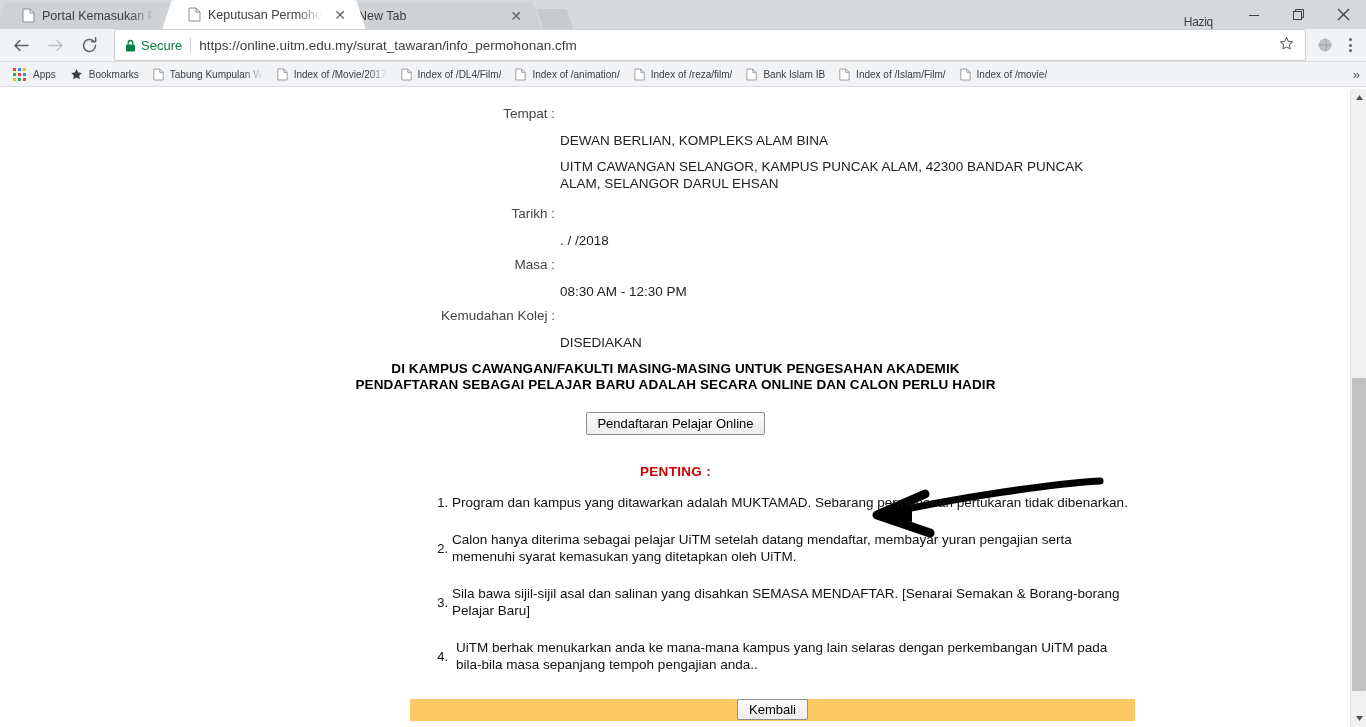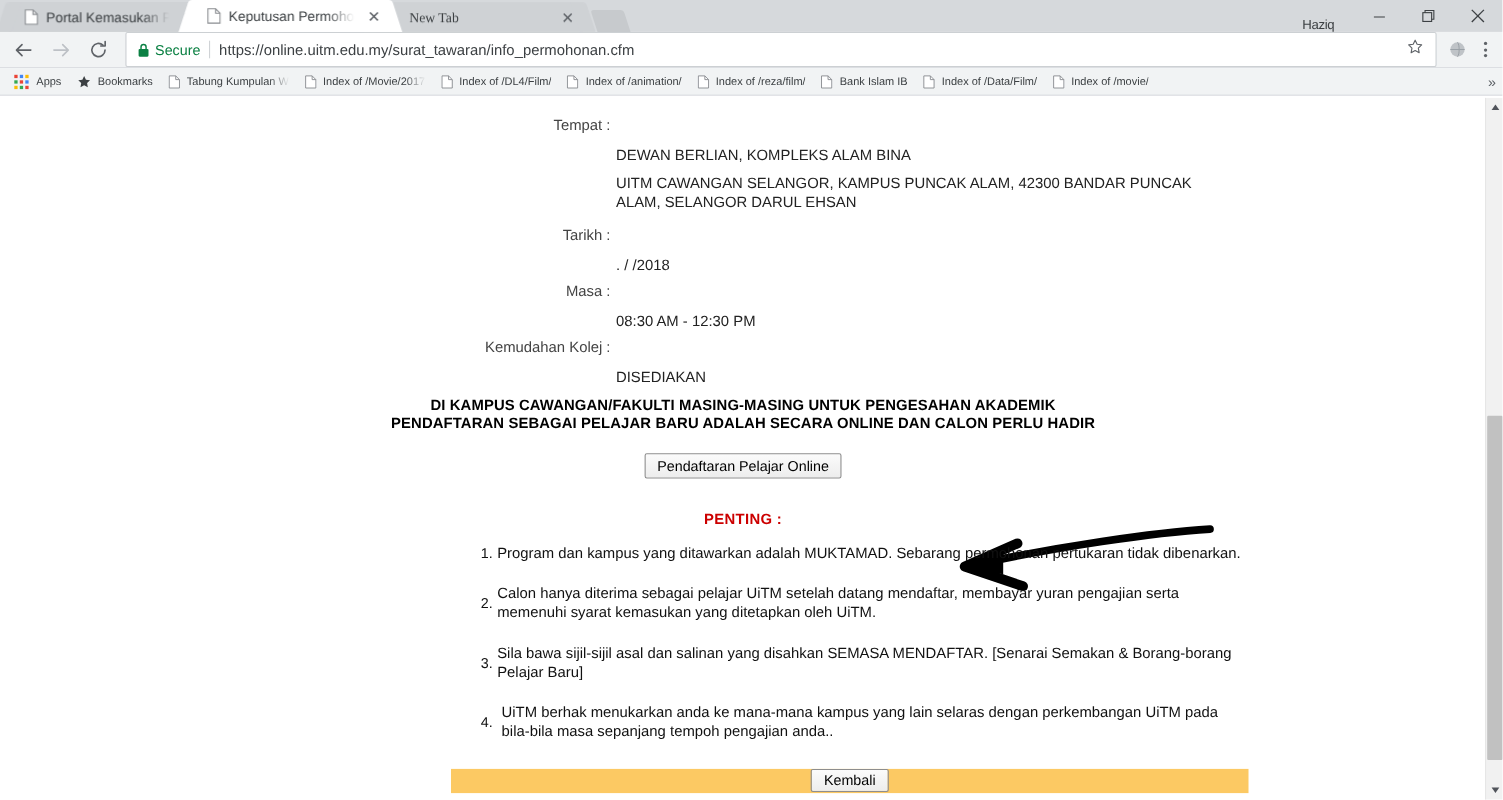--- a/index.html
+++ b/index.html
@@ -345,21 +345,21 @@
         <svg width="13" height="15" viewBox="0 0 13 15">
             <path d="M1 1h7l4 4v9H1z" fill="#fff" stroke="#8a8d91" stroke-width="1"></path>
             <path d="M8 1v4h4" fill="none" stroke="#8a8d91" stroke-width="1"></path>
           </svg>
       </span>
       <span class="tab-title fade">Keputusan Permohonan</span>
       <span class="tab-close">✕</span>
     </div>
 
     <div class="tab inactive" style="width:188px;">
-      <span class="tab-title" style="margin-left:16px;font-family:Liberation Serif, serif;">New Tab</span>
+      <span class="tab-title" style="margin-left:2px;">New Tab</span>
       <span class="tab-close" style="margin-left:auto;">✕</span>
     </div>
 
     <div class="newtab-btn"></div>
 
     <div class="winctl">
       <span class="profile-name">Haziq</span>
       <span class="winbtn">
         <svg width="12" height="12" viewBox="0 0 12 12">
             <line x1="1" y1="6.5" x2="11" y2="6.5" stroke="#3c4043" stroke-width="1"></line>
@@ -514,21 +514,21 @@
       <span class="bm-label">Bank Islam IB</span>
     </div>
 
     <div class="bm">
       <span class="bm-ico">
         <svg width="11" height="13" viewBox="0 0 13 15">
             <path d="M1 1h7l4 4v9H1z" fill="#fff" stroke="#8a8d91" stroke-width="1"></path>
             <path d="M8 1v4h4" fill="none" stroke="#8a8d91" stroke-width="1"></path>
           </svg>
       </span>
-      <span class="bm-label">Index of /Data/Film/</span>
+      <span class="bm-label">Index of /Islam/Film/</span>
     </div>
 
     <div class="bm">
       <span class="bm-ico">
         <svg width="11" height="13" viewBox="0 0 13 15">
             <path d="M1 1h7l4 4v9H1z" fill="#fff" stroke="#8a8d91" stroke-width="1"></path>
             <path d="M8 1v4h4" fill="none" stroke="#8a8d91" stroke-width="1"></path>
           </svg>
       </span>
       <span class="bm-label">Index of /movie/</span>

